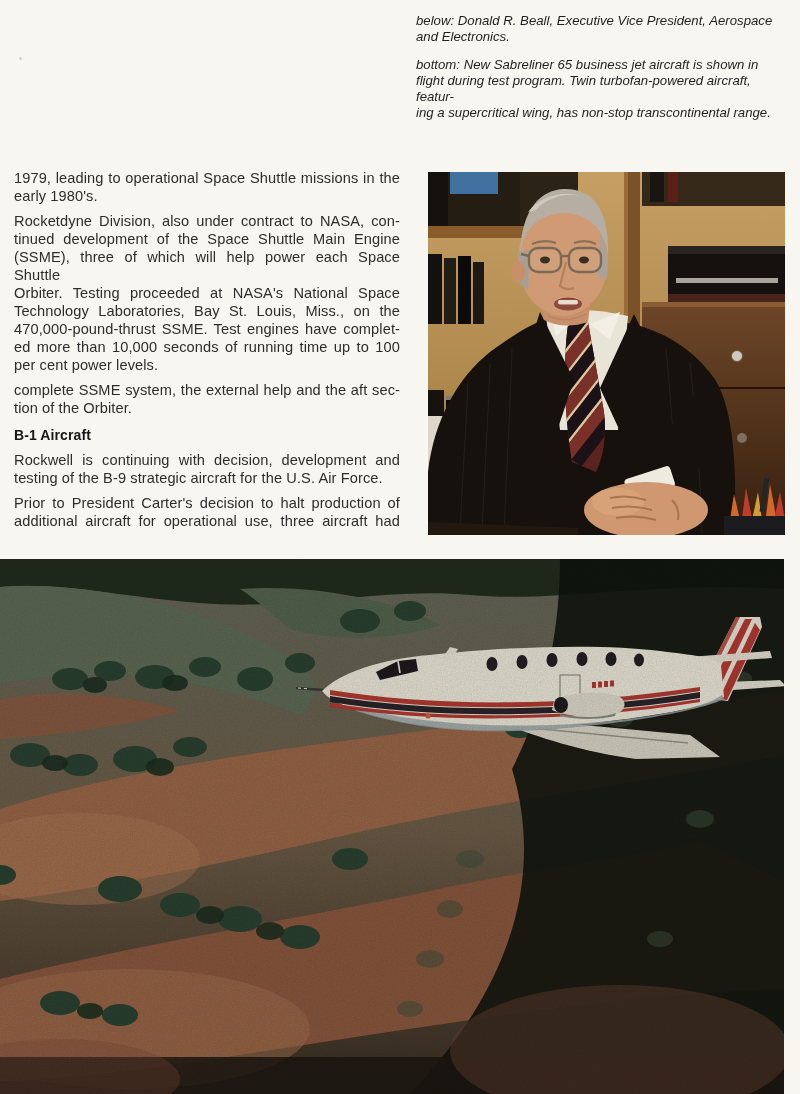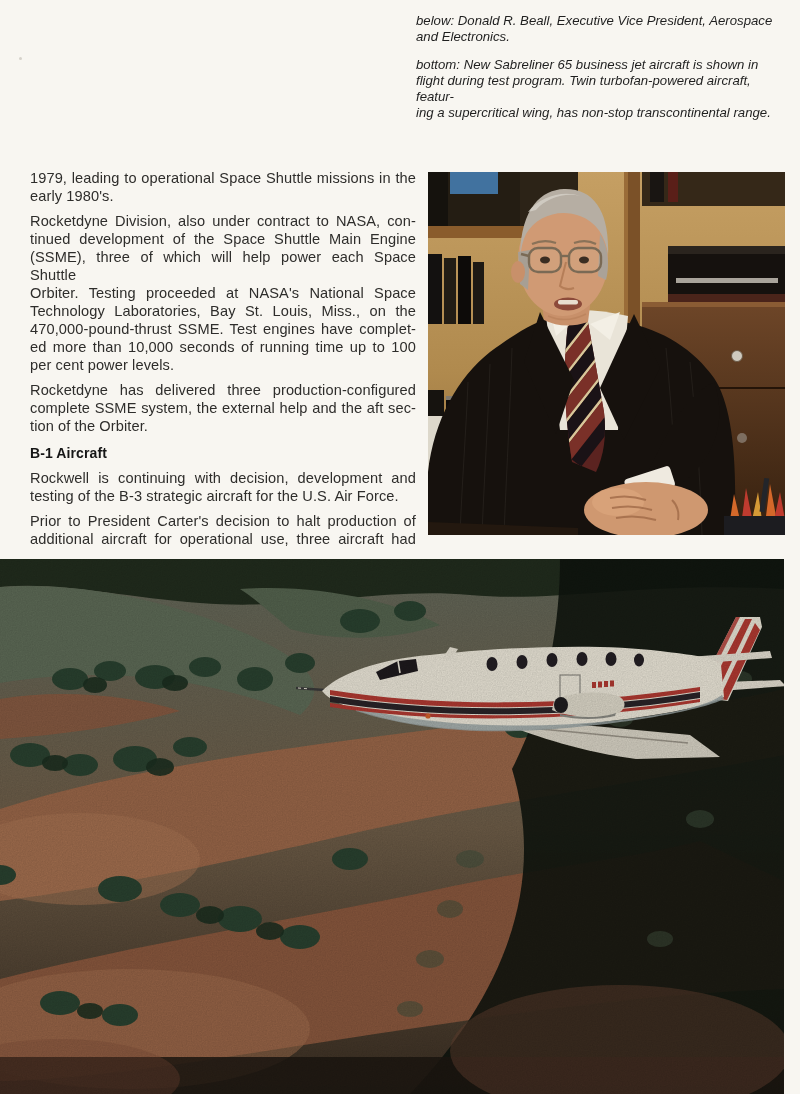--- a/index.html
+++ b/index.html
@@ -10,21 +10,21 @@
   }
   .page{position:absolute;inset:0;}
   
   .captions{
     position:absolute;left:416px;top:13px;width:372px;
     font-style:italic;font-size:13.2px;line-height:16.3px;color:#1f1f1f;
   }
   .caption{white-space:pre-line;margin:0 0 11px 0;}
   
   .bodycol{
-    position:absolute;left:30px;top:169px;width:386px;
+    position:absolute;left:14px;top:169px;width:386px;
     font-size:14.6px;line-height:18px;color:#2e2d2b;
     letter-spacing:.1px;
   }
   .para{margin:0 0 7px 0;}
   .tl{text-align:left;}
   .tl.just{text-align:justify;text-align-last:justify;}
   .bheading{
     font-weight:bold;font-size:14px;color:#161616;
     margin:9px 0 7px 0;
   }
@@ -58,28 +58,27 @@
         <div class="tl just">Rocketdyne Division, also under contract to NASA, con-</div>
         <div class="tl just">tinued development of the Space Shuttle Main Engine</div>
         <div class="tl just">(SSME), three of which will help power each Space Shuttle</div>
         <div class="tl just">Orbiter. Testing proceeded at NASA's National Space</div>
         <div class="tl just">Technology Laboratories, Bay St. Louis, Miss., on the</div>
         <div class="tl just">470,000-pound-thrust SSME. Test engines have complet-</div>
         <div class="tl just">ed more than 10,000 seconds of running time up to 100</div>
         <div class="tl">per cent power levels.</div>
       </div>
     <div class="para">
-        <div class="tl just">Rocketdyne has delivered three production-configured</div>
         <div class="tl just">complete SSME system, the external help and the aft sec-</div>
         <div class="tl">tion of the Orbiter.</div>
       </div>
     <div class="bheading">B-1 Aircraft</div>
     <div class="para">
         <div class="tl just">Rockwell is continuing with decision, development and</div>
-        <div class="tl">testing of the B-3 strategic aircraft for the U.S. Air Force.</div>
+        <div class="tl">testing of the B-9 strategic aircraft for the U.S. Air Force.</div>
       </div>
     <div class="para">
         <div class="tl just">Prior to President Carter's decision to halt production of</div>
         <div class="tl just">additional aircraft for operational use, three aircraft had</div>
       </div>
   </div>
 
   <svg class="photo photo-portrait" viewBox="0 0 357 363" role="img">
     <defs>
       <linearGradient id="woodG" x1="0" y1="0" x2="0" y2="1">

